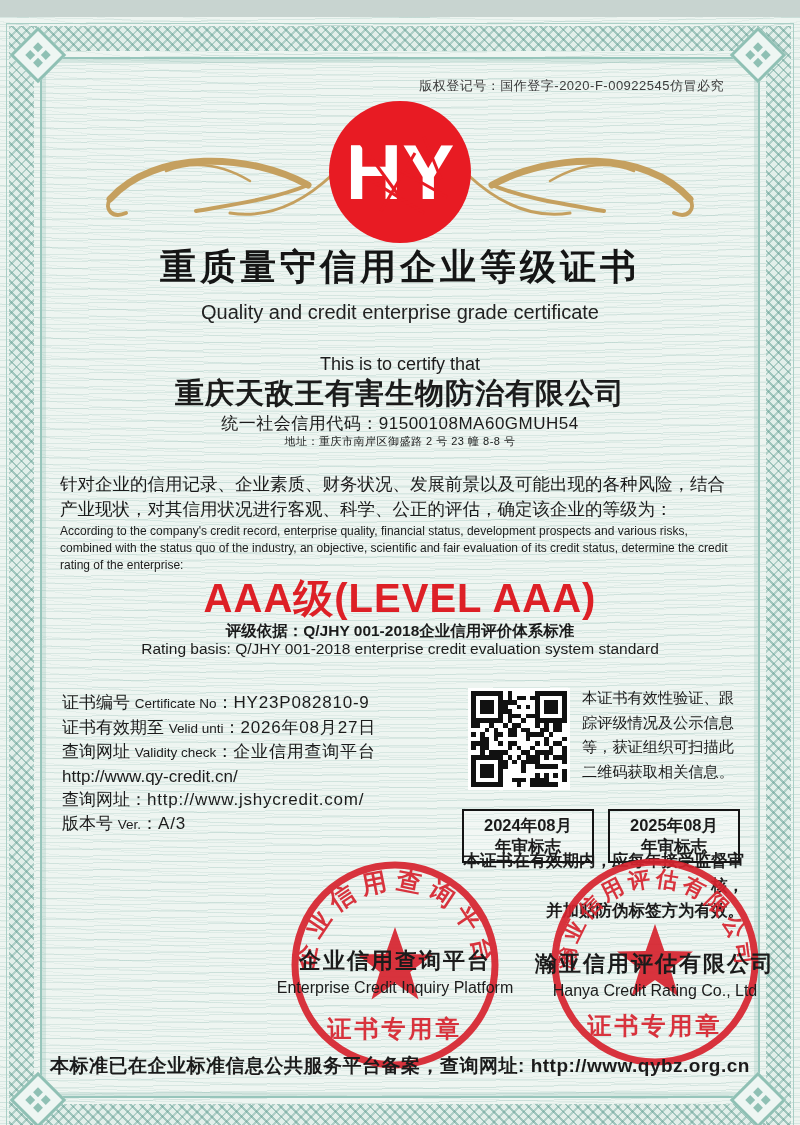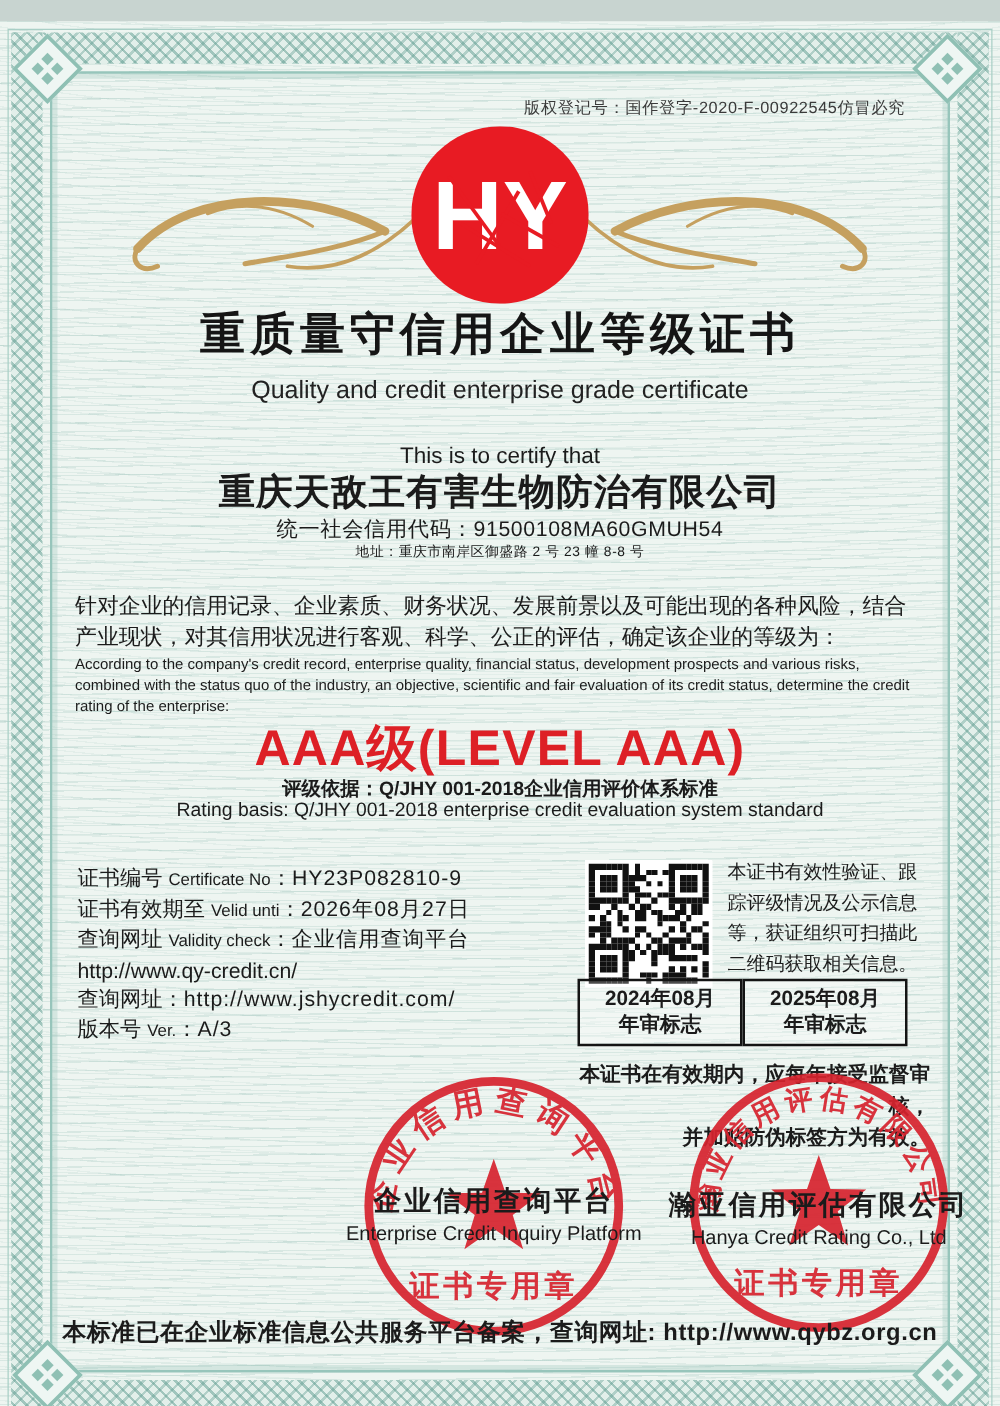--- a/index.html
+++ b/index.html
@@ -51,21 +51,21 @@
   .basis-zh{top:604px;font-size:15.5px;font-weight:600;}
   .basis-en{top:623px;font-size:15.5px;}
   
   .details{left:62px;top:674px;width:400px;font-size:17px;line-height:23.5px;}
   .details .en{font-size:13.5px;}
   .details .val{letter-spacing:.8px;}
   
   .qr{left:468px;top:671px;width:102px;height:102px;background:#fff;padding:3px;box-sizing:border-box;display:grid;grid-template-columns:repeat(21,1fr);grid-template-rows:repeat(21,1fr);}
   .qm{background:#111;}
   .qr-note{left:582px;top:669px;width:160px;font-size:15.2px;line-height:1.62;font-weight:400;}
-  .boxrow{left:462px;top:766px;width:284px;display:flex;}
+  .boxrow{left:462px;top:792px;width:284px;display:flex;gap:14px;}
   .ybox{width:128px;border:2px solid #141414;padding:4px 0;text-align:center;font-size:16.5px;font-weight:600;line-height:21px;background:rgba(255,255,255,.25);}
   .notice{left:452px;top:831px;width:292px;font-size:16.5px;font-weight:700;line-height:1.5;text-align:right;}
   
   .stamp{width:220px;height:220px;opacity:.92;}
   .stamp-left{left:285px;top:838px;}
   .stamp-right{left:545px;top:835px;}
   .org{width:310px;text-align:center;z-index:3;}
   .org-left{left:240px;top:929px;}
   .org-right{left:500px;top:932px;}
   .org .zh{font-size:22px;font-weight:700;letter-spacing:2px;}

